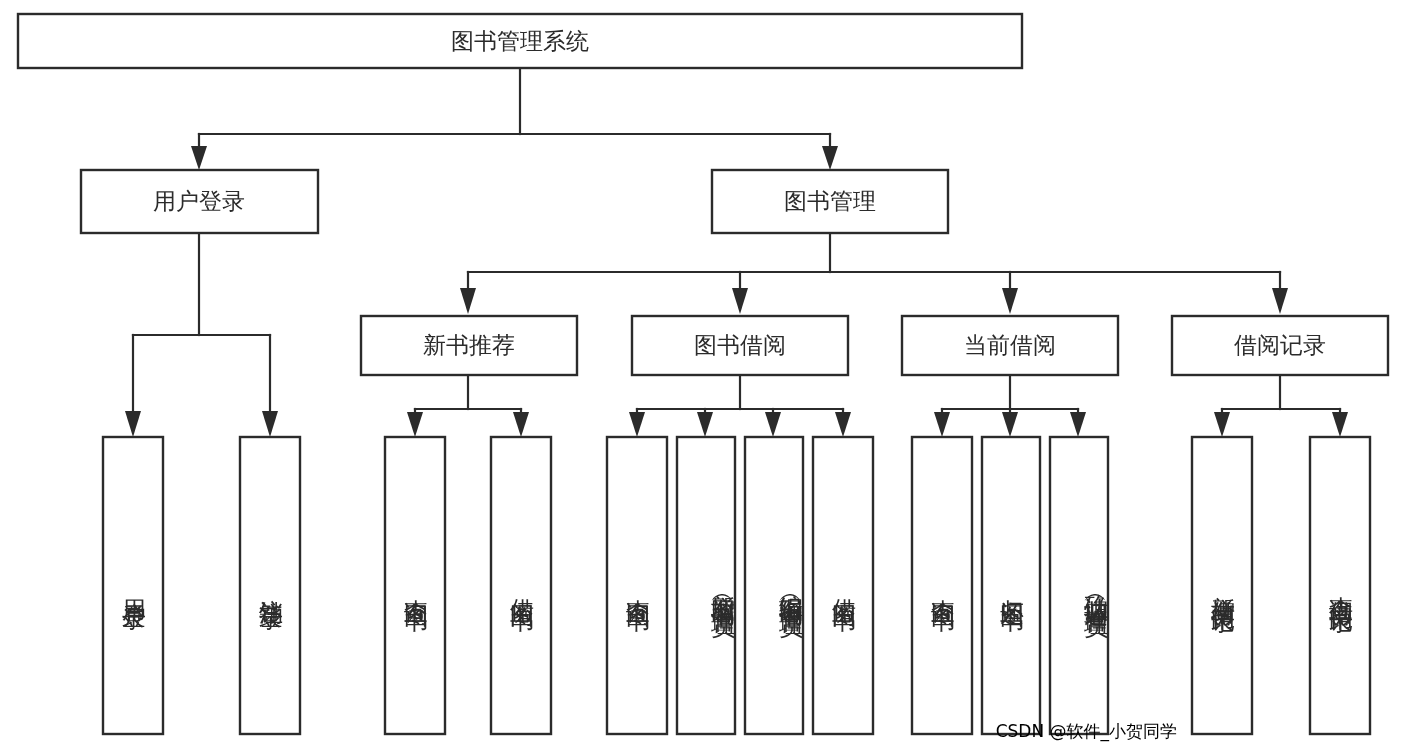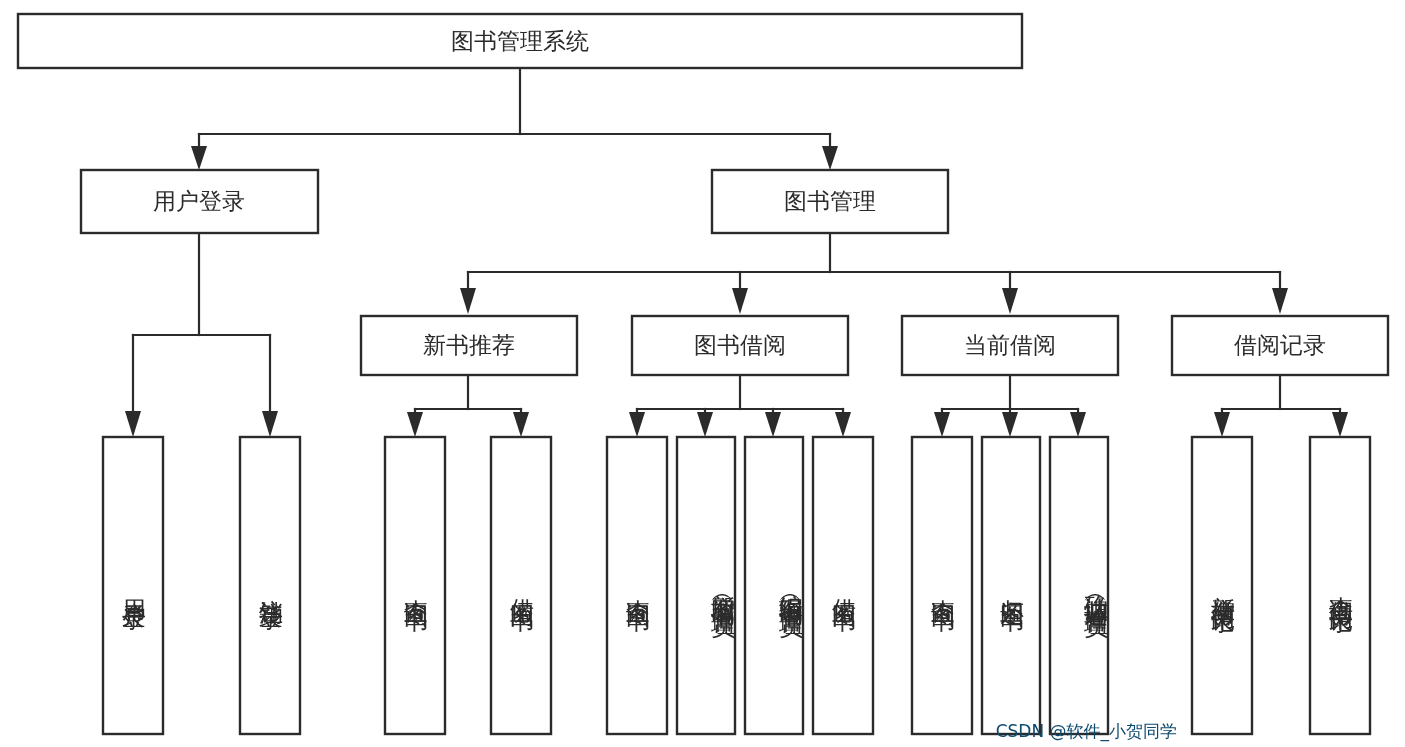--- a/index.html
+++ b/index.html
@@ -35,21 +35,21 @@
     justify-content:center;
     pointer-events:none;
     user-select:none;
   }
   .vlabel.center-al{align-items:center;}
   .watermark{
     position:absolute;
     right:8px;bottom:4px;
     font-family:"DejaVu Sans","Liberation Sans",sans-serif;
     font-size:17px;
-    color:#0c4a6e;
+    color:#000000;
     white-space:nowrap;
     user-select:none;
   }
 </style>
 </head>
 <body>
 
 <div id="diagram-root">
 
   <svg id="tree" viewBox="0 0 1405 747">

